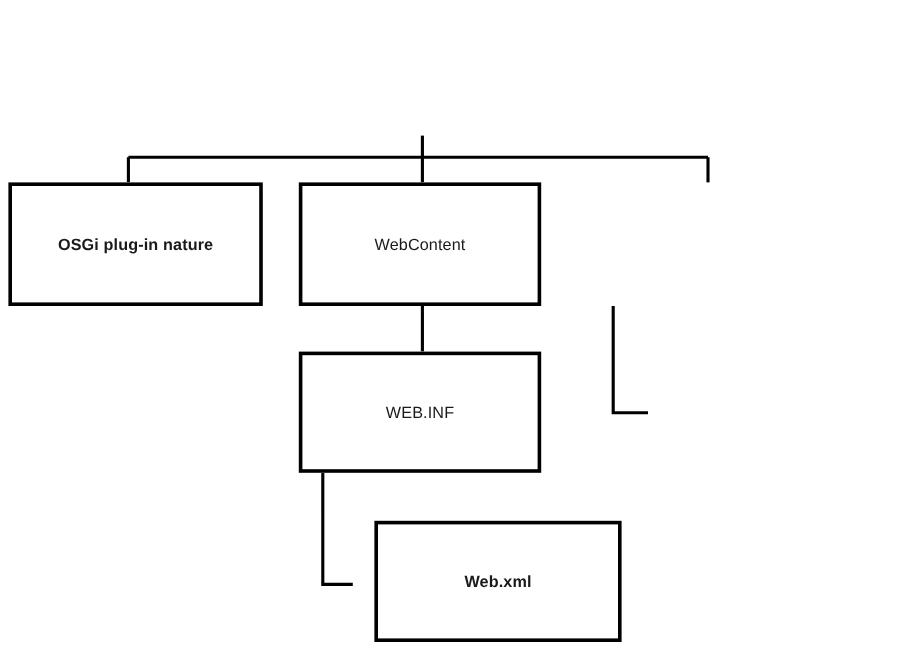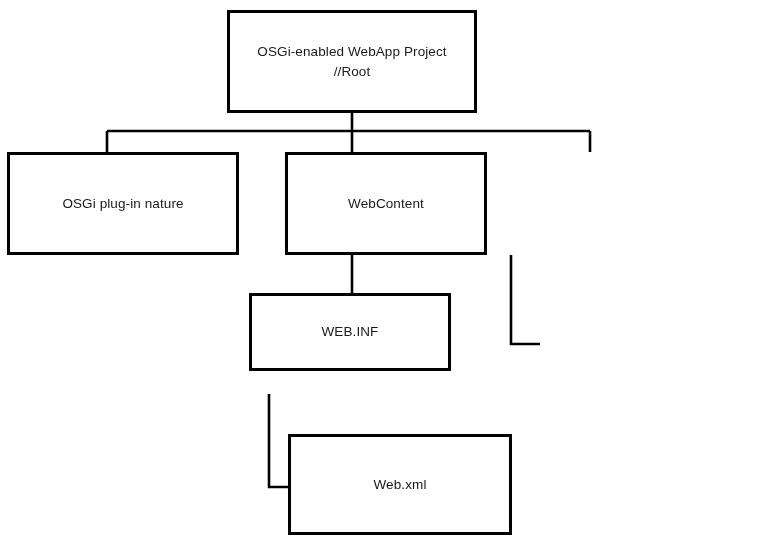--- a/index.html
+++ b/index.html
@@ -38,26 +38,26 @@
   .node-label {
     font-family: "Liberation Sans", sans-serif;
     font-size: 13.5px;
     line-height: 1.42;
     color: #1a1a1a;
     letter-spacing: 0.1px;
     padding: 0 6px;
     white-space: pre-line;
   }
   .node-root    { left: 227px; top: 10px;  width: 250px; height: 103px; }
-  .node-osgi    { left: 7px;   top: 152px; width: 232px; height: 103px; }
-  .node-webc    { left: 249px; top: 152px; width: 202px; height: 103px; margin-left: 36px; }
+  .node-osgi    { left: 7px;   top: 152px; width: 212px; height: 103px; font-weight: bold; }
+  .node-webc    { left: 249px; top: 152px; width: 202px; height: 103px; }
   .node-meta    { left: 487px; top: 152px; width: 202px; height: 103px; }
-  .node-webinf  { left: 249px; top: 293px; width: 202px; height: 78px; }
+  .node-webinf  { left: 249px; top: 293px; width: 202px; height: 101px; }
   .node-manifest{ left: 540px; top: 293px; width: 207px; height: 102px; }
-  .node-webxml  { left: 288px; top: 434px; width: 224px; height: 101px; }
+  .node-webxml  { left: 312px; top: 434px; width: 206px; height: 101px; font-weight: bold; }
   .node-manifest .node-label { font-size: 13px; line-height: 1.45; }
 </style>
 </head>
 <body>
 
 <div id="canvas">
 
   <svg id="edge-layer" viewBox="0 0 762 544" xmlns="http://www.w3.org/2000/svg">
     <g stroke="#000000" stroke-width="2.6" fill="none" stroke-linecap="butt">
 
@@ -70,24 +70,20 @@
       <path d="M590,131 L590,152"></path>
 
       <path d="M352,255 L352,293"></path>
 
       <path d="M511,255 L511,344 L540,344"></path>
 
       <path d="M269,394 L269,487 L294,487"></path>
     </g>
   </svg>
 
-  <div class="node node-root">
-    <span class="node-label">OSGi-enabled WebApp  Project
-//Root</span>
-  </div>
 
   <div class="node node-osgi">
     <span class="node-label">OSGi plug-in nature</span>
   </div>
 
   <div class="node node-webc">
     <span class="node-label">WebContent</span>
   </div>
 
 

